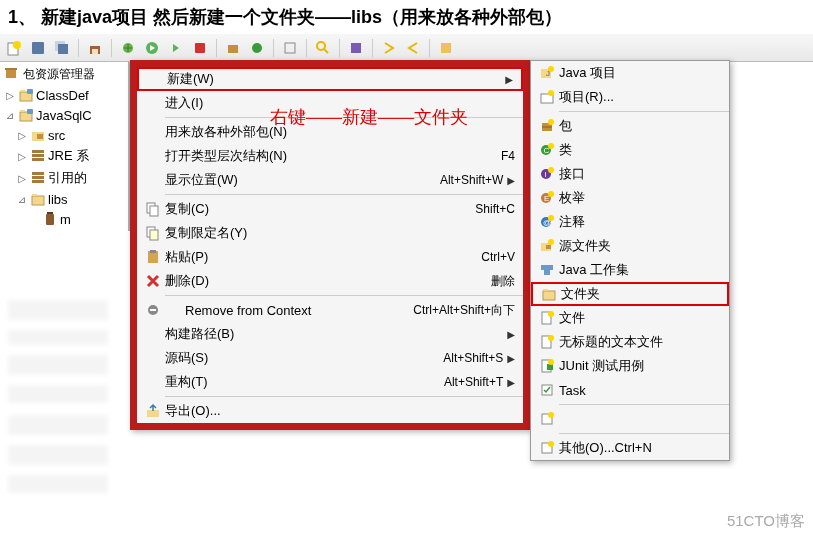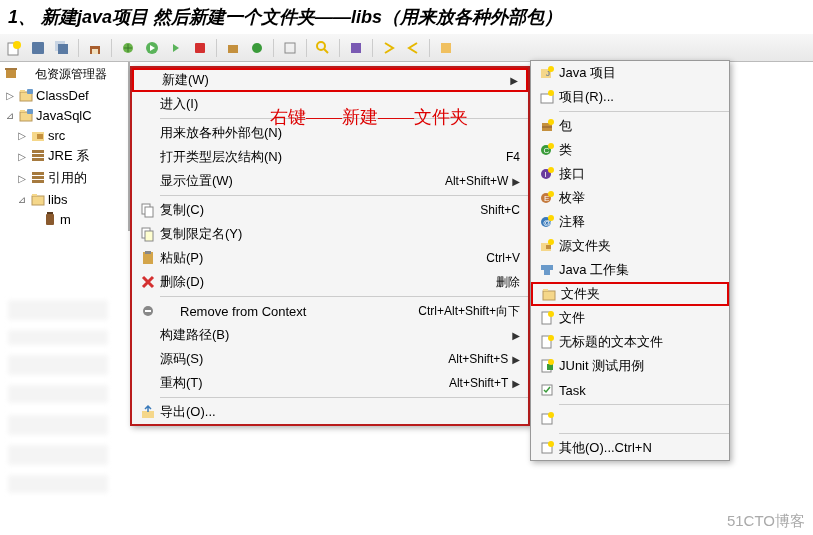--- a/index.html
+++ b/index.html
@@ -1,30 +1,30 @@
 <!DOCTYPE html>
 <html><head>
   <meta charset="utf-8">
   <style>
     * { margin: 0; padding: 0; box-sizing: border-box; }
     body { font-family: "Microsoft YaHei", Tahoma, sans-serif; font-size: 12px; background: #fff; width: 813px; height: 535px; position: relative; overflow: hidden; }
-    .header { padding: 5px 8px; font-size: 18px; font-weight: bold; color: #000; font-style: italic; }
+    .header { padding: 5px 8px; font-size: 18px; font-weight: bold; color: #000; }
     .toolbar { height: 28px; background: linear-gradient(to bottom, #f7f7f7, #e8e8e8); border-bottom: 1px solid #bbb; display: flex; align-items: center; padding: 0 4px; gap: 4px; }
     .toolbar-btn { width: 20px; height: 20px; display: inline-flex; align-items: center; justify-content: center; cursor: pointer; }
     .toolbar-sep { width: 1px; height: 18px; background: #ccc; margin: 0 2px; }
     .main-area { display: flex; position: relative; }
     .explorer { width: 130px; background: #fff; border-right: 2px solid #b0b0b0; padding: 2px 0; position: relative; z-index: 1; }
-    .explorer-title { display: flex; align-items: center; gap: 17px; padding: 2px 4px; font-size: 12px; color: #000; }
+    .explorer-title { display: flex; align-items: center; gap: 5px; padding: 2px 4px; font-size: 12px; color: #000; }
     .tree-item { display: flex; align-items: center; gap: 2px; padding: 2px 2px; font-size: 13px; white-space: nowrap; overflow: hidden; }
     .tree-expander { width: 12px; text-align: center; color: #666; font-size: 10px; }
     .tree-icon { width: 16px; height: 16px; display: inline-flex; align-items: center; justify-content: center; }
     .tree-l1 { padding-left: 4px; }
     .tree-l2 { padding-left: 16px; }
     .tree-l3 { padding-left: 28px; }
-    .context-menu { position: absolute; top: 66px; left: 130px; width: 400px; background: #f5f5f5; border: 2px solid #b91c1c; box-shadow: 2px 2px 6px rgba(0,0,0,0.3); z-index: 10; }
+    .context-menu { position: absolute; top: 60px; left: 130px; width: 400px; background: #f5f5f5; border: 7px solid #b91c1c; box-shadow: 2px 2px 6px rgba(0,0,0,0.3); z-index: 10; }
     .menu-item { display: flex; align-items: center; height: 24px; padding: 0 8px 0 4px; cursor: pointer; position: relative; }
     .menu-icon { width: 24px; height: 18px; display: inline-flex; align-items: center; justify-content: center; }
     .menu-label { flex: 1; font-size: 13px; }
     .menu-shortcut { font-size: 12px; color: #000000; margin-left: 16px; }
     .menu-arrow { font-size: 10px; color: #333; margin-left: 4px; }
     .menu-sep { height: 1px; background: #ccc; margin: 2px 0 2px 28px; }
     .highlighted { border: 2px solid #d00; }
     .sub-menu { position: absolute; top: 60px; left: 530px; width: 200px; background: #f5f5f5; border: 1px solid #999; box-shadow: 2px 2px 6px rgba(0,0,0,0.3); z-index: 11; }
     .annotation { position: absolute; top: 105px; left: 230px; color: #d00; font-size: 18px; font-family: "SimSun", serif; z-index: 12; pointer-events: none; margin-left: 40px; }
     .watermark { position: absolute; top: 290px; left: 265px; color: #ccc; font-size: 16px; font-family: Arial; letter-spacing: 1px; z-index: 5; pointer-events: none; }

